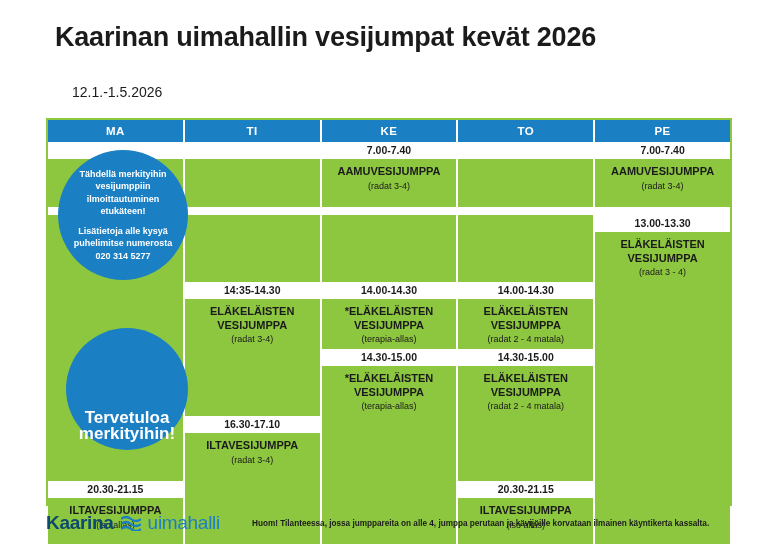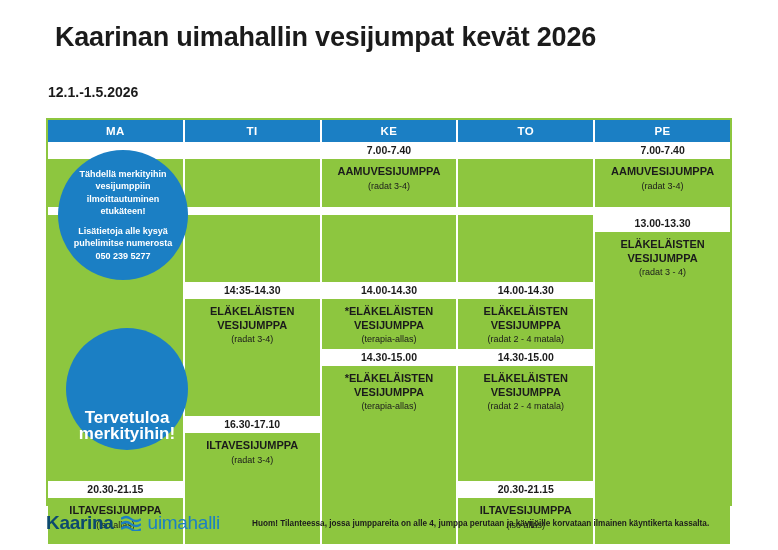--- a/index.html
+++ b/index.html
@@ -21,24 +21,24 @@
     position: absolute;
     left: 55px;
     top: 22px;
     font-size: 27px;
     font-weight: bold;
     color: #1b1b1b;
     letter-spacing: -0.2px;
   }
   .subtitle {
     position: absolute;
-    left: 48px;
+    left: 72px;
     top: 84px;
     font-size: 14px;
-    font-weight: bold;
+    font-weight: normal;
     color: #1b1b1b;
   }
 
   
   .grid {
     position: absolute;
     left: 46px;
     top: 118px;
     width: 686px;
     height: 388px;
@@ -384,21 +384,21 @@
 
     <div class="circle circle-info">
       <div>
         <div>Tähdellä merkityihin</div>
         <div>vesijumppiin</div>
         <div>ilmoittautuminen</div>
         <div>etukäteen!</div>
         <div style="height:7px"></div>
         <div>Lisätietoja alle kysyä</div>
         <div>puhelimitse numerosta</div>
-        <div>050 239 5277</div>
+        <div>020 314 5277</div>
       </div>
     </div>
 
     <div class="circle circle-welcome">
       <div>
         <div>Tervetuloa</div>
         <div>merkityihin!</div>
       </div>
     </div>
 

